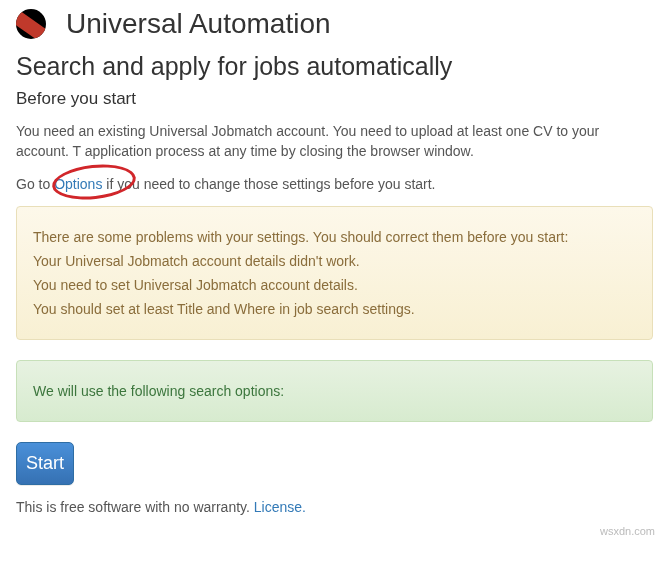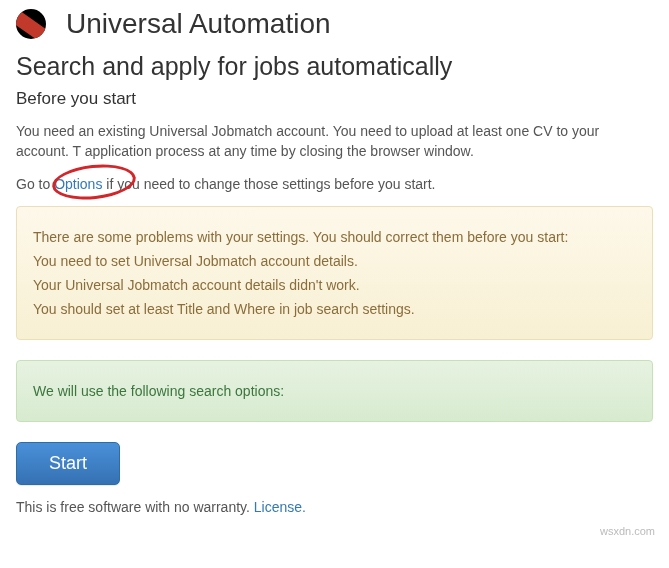--- a/index.html
+++ b/index.html
@@ -88,21 +88,21 @@
       background: linear-gradient(#e7f2e1, #d7ebcf);
       border-color: #c7e0b9;
       color: #3c763d;
     }
     .alert p { margin: 8px 0; color: inherit; }
     .btn-start {
       background: linear-gradient(#4a90d9, #3571b3);
       border: 1px solid #2e6da4;
       color: #fff;
       font-size: 18px;
-      padding: 10px 32px;
+      padding: 10px 9px;
       border-radius: 5px;
       cursor: pointer;
       box-shadow: 0 1px 0 rgba(0,0,0,.08);
     }
     .footnote { color: #555; margin-top: 22px; }
     .watermark {
       position: absolute;
       right: 14px;
       bottom: 6px;
       font-size: 11px;
@@ -127,22 +127,22 @@
 
 <p class="copy options-line">
   <span>Go to </span>
   <a href="#" class="options-link">Options</a>
   <span> if you need to change those settings before you start.</span>
   <span class="circle-annot"></span>
 </p>
 
 <div class="alert alert-warning">
   <p>There are some problems with your settings. You should correct them before you start:</p>
+  <p>Your Universal Jobmatch account details didn't work.</p>
   <p>You need to set Universal Jobmatch account details.</p>
-  <p>Your Universal Jobmatch account details didn't work.</p>
   <p>You should set at least Title and Where in job search settings.</p>
 </div>
 
 <div class="alert alert-success">
   <p>We will use the following search options:</p>
 </div>
 
 <button class="btn-start">Start</button>
 
 <p class="copy footnote">

